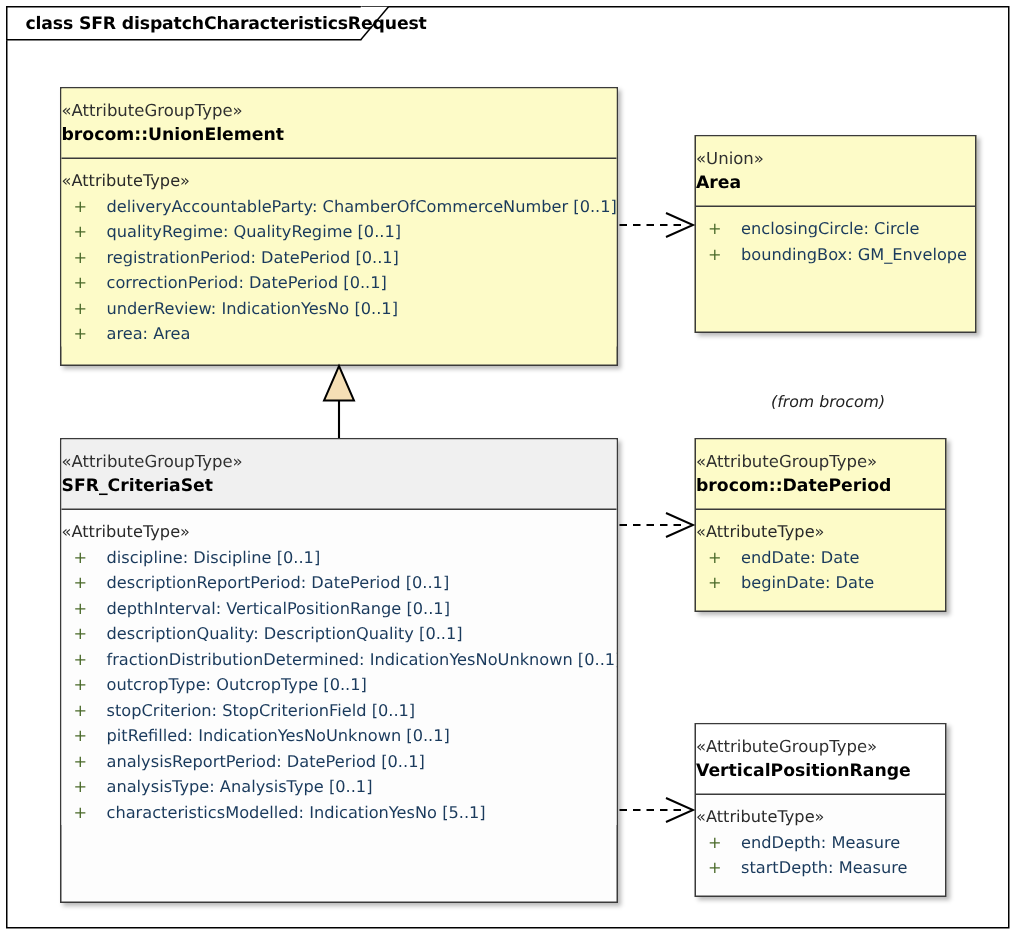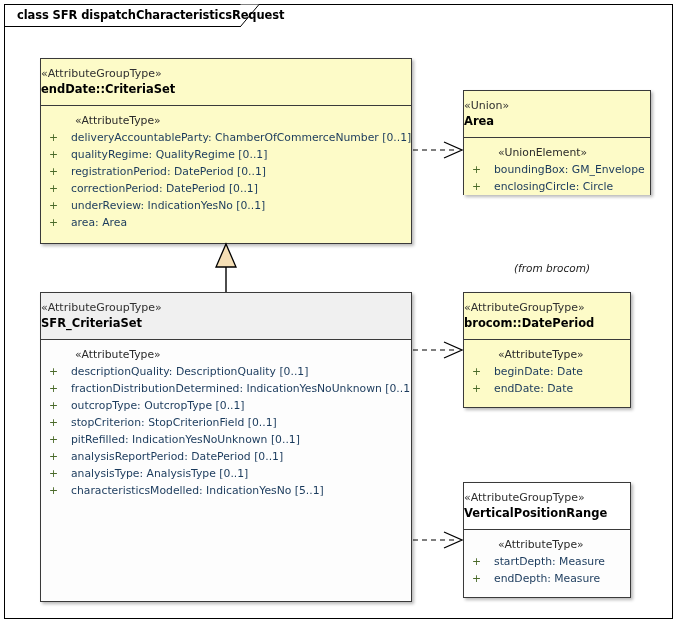--- a/index.html
+++ b/index.html
@@ -111,21 +111,20 @@
     padding-top: 6px;
   }
   .uml-body.white { background: #fdfdfd; }
   .uml-body.yellow { background: #fdfbc8; }
 
   .grp-stereo {
     font-size: 10.8px;
     color: #2a2a2a;
     line-height: 17px;
     white-space: nowrap;
-    margin-left: 34px;
   }
   .attr {
     font-size: 10.8px;
     color: #1a3a5c;
     line-height: 17px;
     white-space: nowrap;
     padding-left: 8px;
     position: relative;
     overflow: hidden;
   }
@@ -169,21 +168,21 @@
         <path d="M 19 0.5 L 0.5 22.5" stroke="#000000" stroke-width="1" fill="none"></path>
         <path d="M 0.5 22.5 L 0 22.5" stroke="#000000" stroke-width="1" fill="none"></path>
       </svg>
     </div>
     <div class="frame-tab-label">class SFR dispatchCharacteristicsRequest</div>
   </div>
 
   <div class="uml-box yellow" style="left:40px; top:58px; width:372px; height:186px;">
     <div class="uml-head yellow" style="height:47px;">
       <div class="stereo">«AttributeGroupType»</div>
-      <div class="clsname">endDate::CriteriaSet</div>
+      <div class="clsname">brocom::UnionElement</div>
     </div>
     <div class="uml-body yellow">
       <div class="grp-stereo">«AttributeType»</div>
       <div class="attr">
         <span class="plus">+</span><span class="txt">deliveryAccountableParty: ChamberOfCommerceNumber [0..1]</span>
       </div>
       <div class="attr">
         <span class="plus">+</span><span class="txt">qualityRegime: QualityRegime [0..1]</span>
       </div>
       <div class="attr">
@@ -194,45 +193,53 @@
       </div>
       <div class="attr">
         <span class="plus">+</span><span class="txt">underReview: IndicationYesNo [0..1]</span>
       </div>
       <div class="attr">
         <span class="plus">+</span><span class="txt">area: Area</span>
       </div>
     </div>
   </div>
 
-  <div class="uml-box yellow" style="left:463px; top:90px; width:188px; height:105px;">
+  <div class="uml-box yellow" style="left:463px; top:90px; width:188px; height:132px;">
     <div class="uml-head yellow" style="height:47px;">
       <div class="stereo">«Union»</div>
       <div class="clsname">Area</div>
     </div>
     <div class="uml-body yellow">
-      <div class="grp-stereo">«UnionElement»</div>
+      <div class="attr">
+        <span class="plus">+</span><span class="txt">enclosingCircle: Circle</span>
+      </div>
       <div class="attr">
         <span class="plus">+</span><span class="txt">boundingBox: GM_Envelope</span>
-      </div>
-      <div class="attr">
-        <span class="plus">+</span><span class="txt">enclosingCircle: Circle</span>
       </div>
     </div>
   </div>
   <div class="caption" style="left:514px; top:219px;">(from brocom)</div>
 
   <div class="uml-box white" style="left:40px; top:292px; width:372px; height:310px;">
     <div class="uml-head grey" style="height:47px;">
       <div class="stereo">«AttributeGroupType»</div>
       <div class="clsname">SFR_CriteriaSet</div>
     </div>
     <div class="uml-body white">
       <div class="grp-stereo">«AttributeType»</div>
       <div class="attr">
+        <span class="plus">+</span><span class="txt">discipline: Discipline [0..1]</span>
+      </div>
+      <div class="attr">
+        <span class="plus">+</span><span class="txt">descriptionReportPeriod: DatePeriod [0..1]</span>
+      </div>
+      <div class="attr">
+        <span class="plus">+</span><span class="txt">depthInterval: VerticalPositionRange [0..1]</span>
+      </div>
+      <div class="attr">
         <span class="plus">+</span><span class="txt">descriptionQuality: DescriptionQuality [0..1]</span>
       </div>
       <div class="attr">
         <span class="plus">+</span><span class="txt">fractionDistributionDetermined: IndicationYesNoUnknown [0..1]</span>
       </div>
       <div class="attr">
         <span class="plus">+</span><span class="txt">outcropType: OutcropType [0..1]</span>
       </div>
       <div class="attr">
         <span class="plus">+</span><span class="txt">stopCriterion: StopCriterionField [0..1]</span>
@@ -253,40 +260,40 @@
   </div>
 
   <div class="uml-box yellow" style="left:463px; top:292px; width:168px; height:116px;">
     <div class="uml-head yellow" style="height:47px;">
       <div class="stereo">«AttributeGroupType»</div>
       <div class="clsname">brocom::DatePeriod</div>
     </div>
     <div class="uml-body yellow">
       <div class="grp-stereo">«AttributeType»</div>
       <div class="attr">
+        <span class="plus">+</span><span class="txt">endDate: Date</span>
+      </div>
+      <div class="attr">
         <span class="plus">+</span><span class="txt">beginDate: Date</span>
-      </div>
-      <div class="attr">
-        <span class="plus">+</span><span class="txt">endDate: Date</span>
       </div>
     </div>
   </div>
 
   <div class="uml-box white" style="left:463px; top:482px; width:168px; height:116px;">
     <div class="uml-head white" style="height:47px;">
       <div class="stereo">«AttributeGroupType»</div>
       <div class="clsname">VerticalPositionRange</div>
     </div>
     <div class="uml-body white">
       <div class="grp-stereo">«AttributeType»</div>
       <div class="attr">
+        <span class="plus">+</span><span class="txt">endDepth: Measure</span>
+      </div>
+      <div class="attr">
         <span class="plus">+</span><span class="txt">startDepth: Measure</span>
-      </div>
-      <div class="attr">
-        <span class="plus">+</span><span class="txt">endDepth: Measure</span>
       </div>
     </div>
   </div>
 
   <svg class="overlay" viewBox="0 0 687 626" xmlns="http://www.w3.org/2000/svg">
 
     <g>
       <line x1="226" y1="292" x2="226" y2="267" stroke="#000000" stroke-width="1.4"></line>
       <polygon points="226,244 236,267 216,267" fill="#f5dfb5" stroke="#000000" stroke-width="1.3"></polygon>
     </g>

